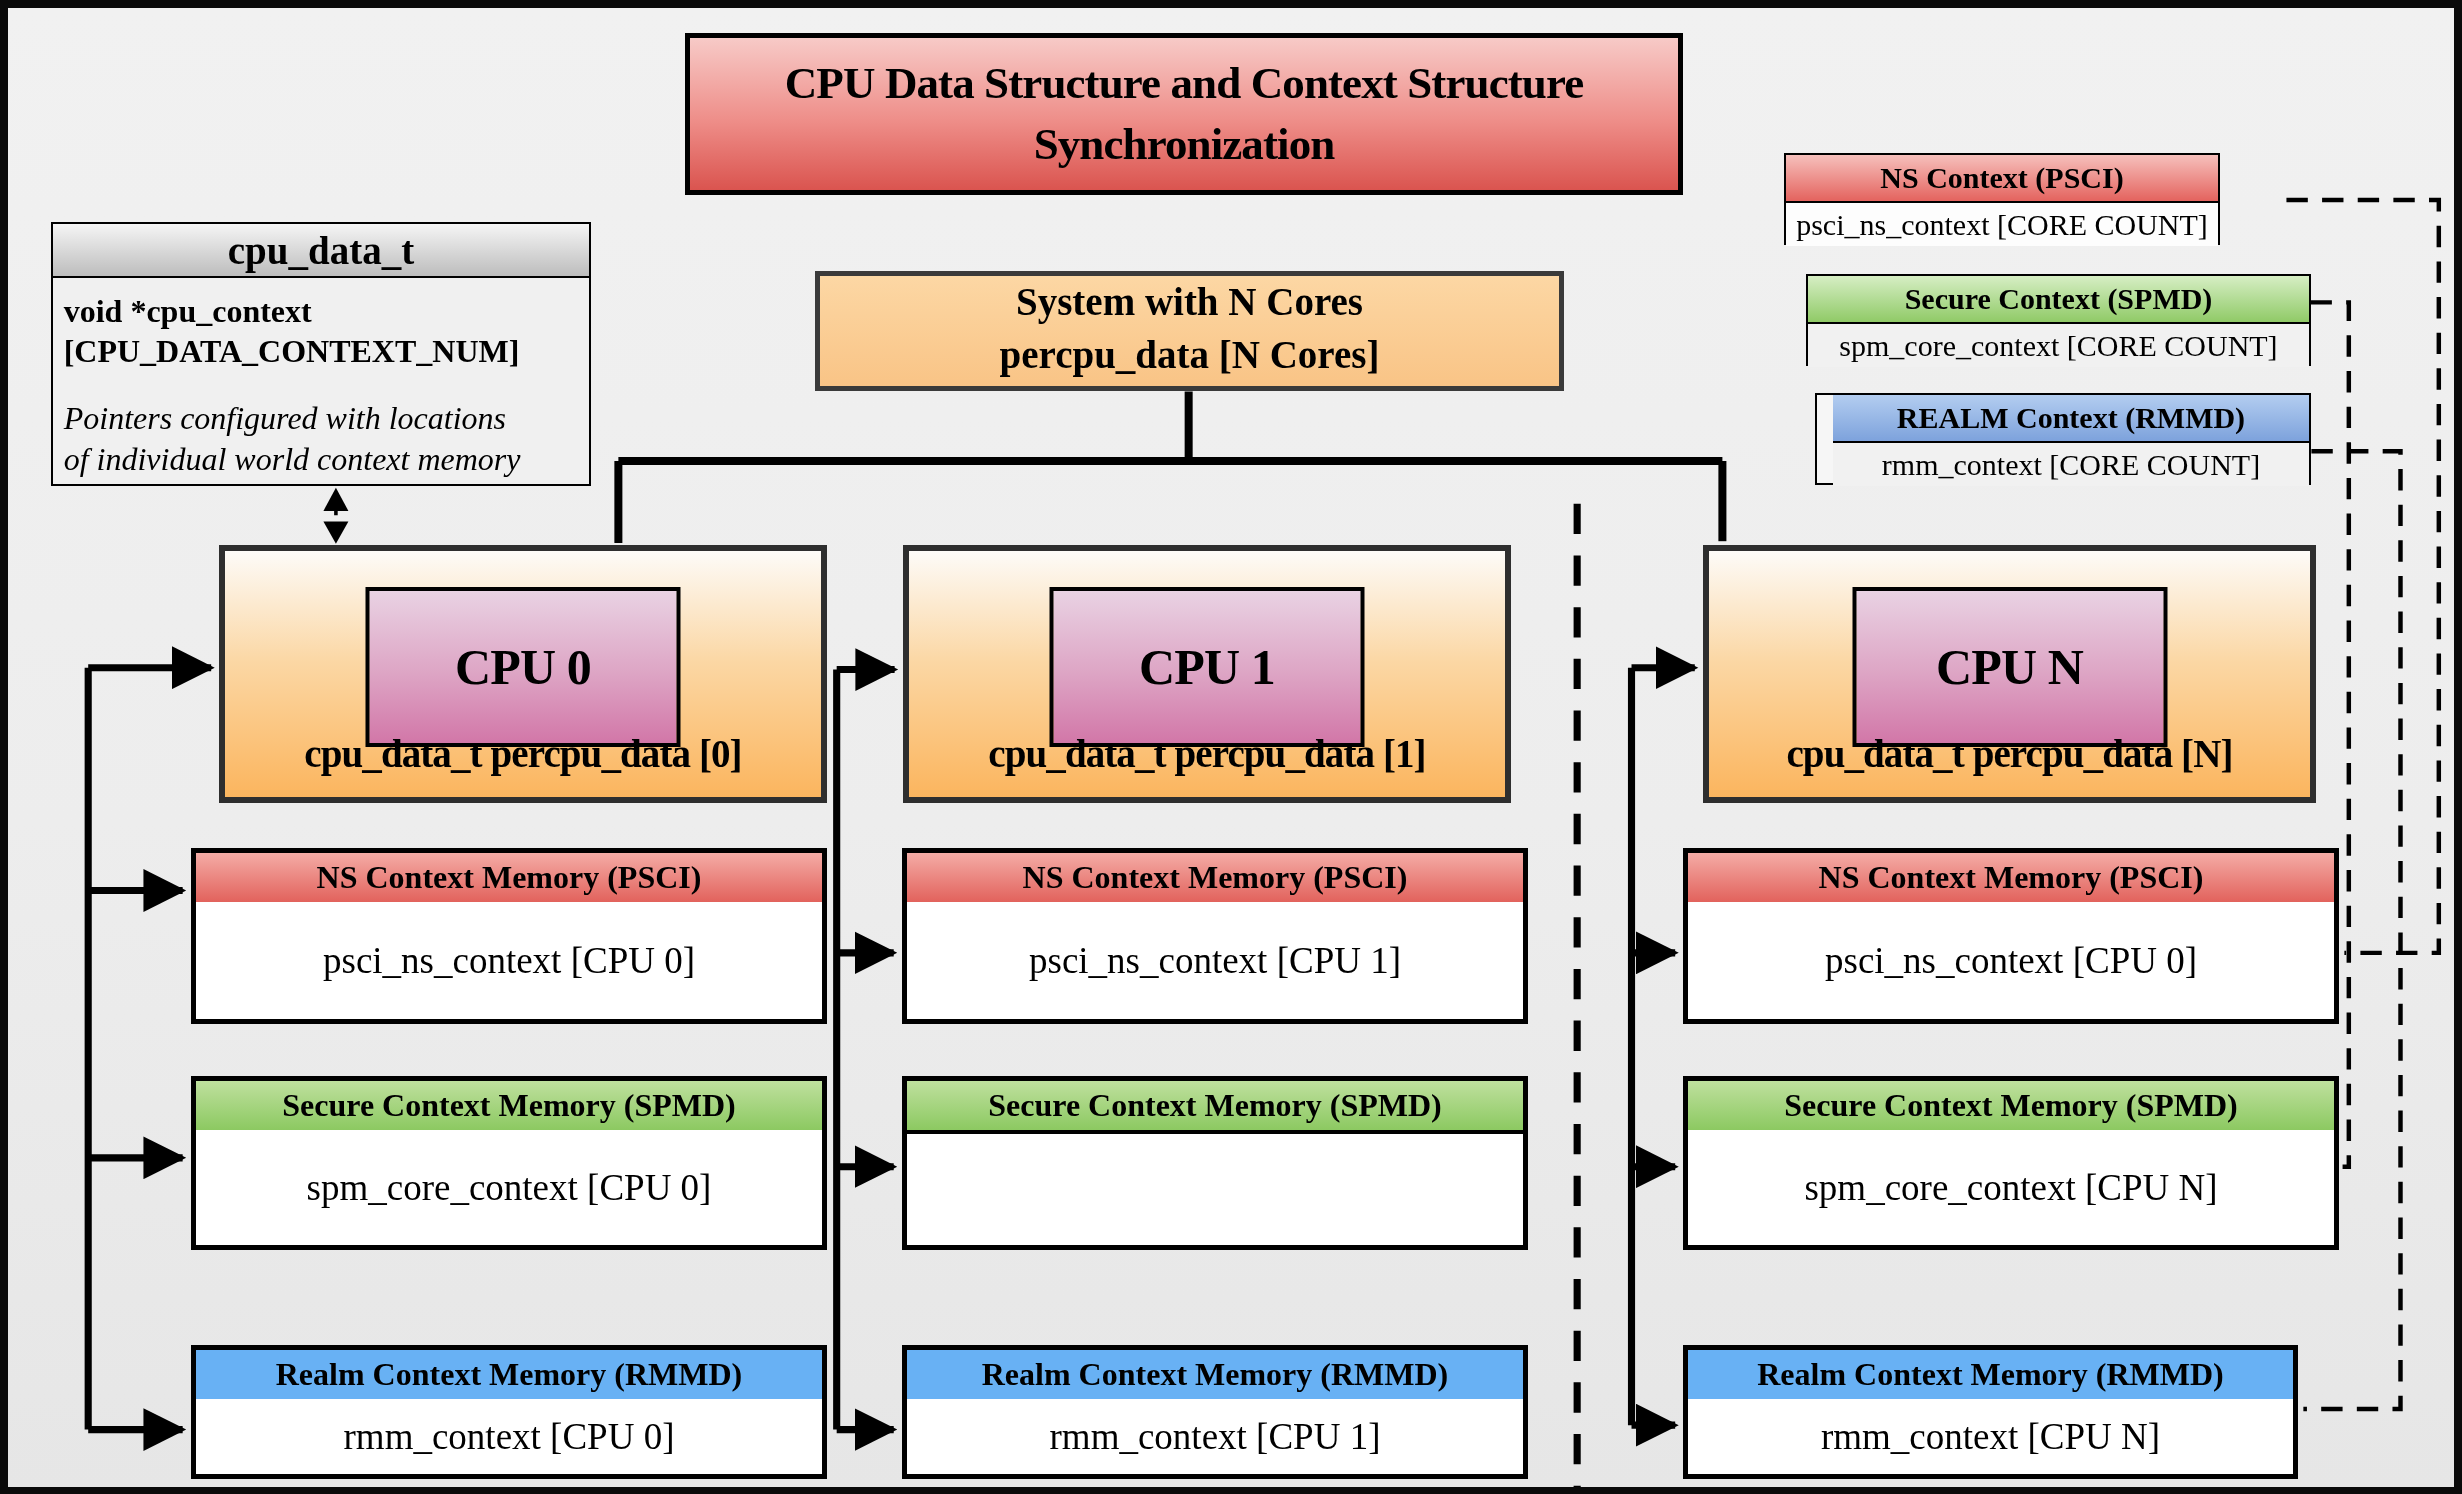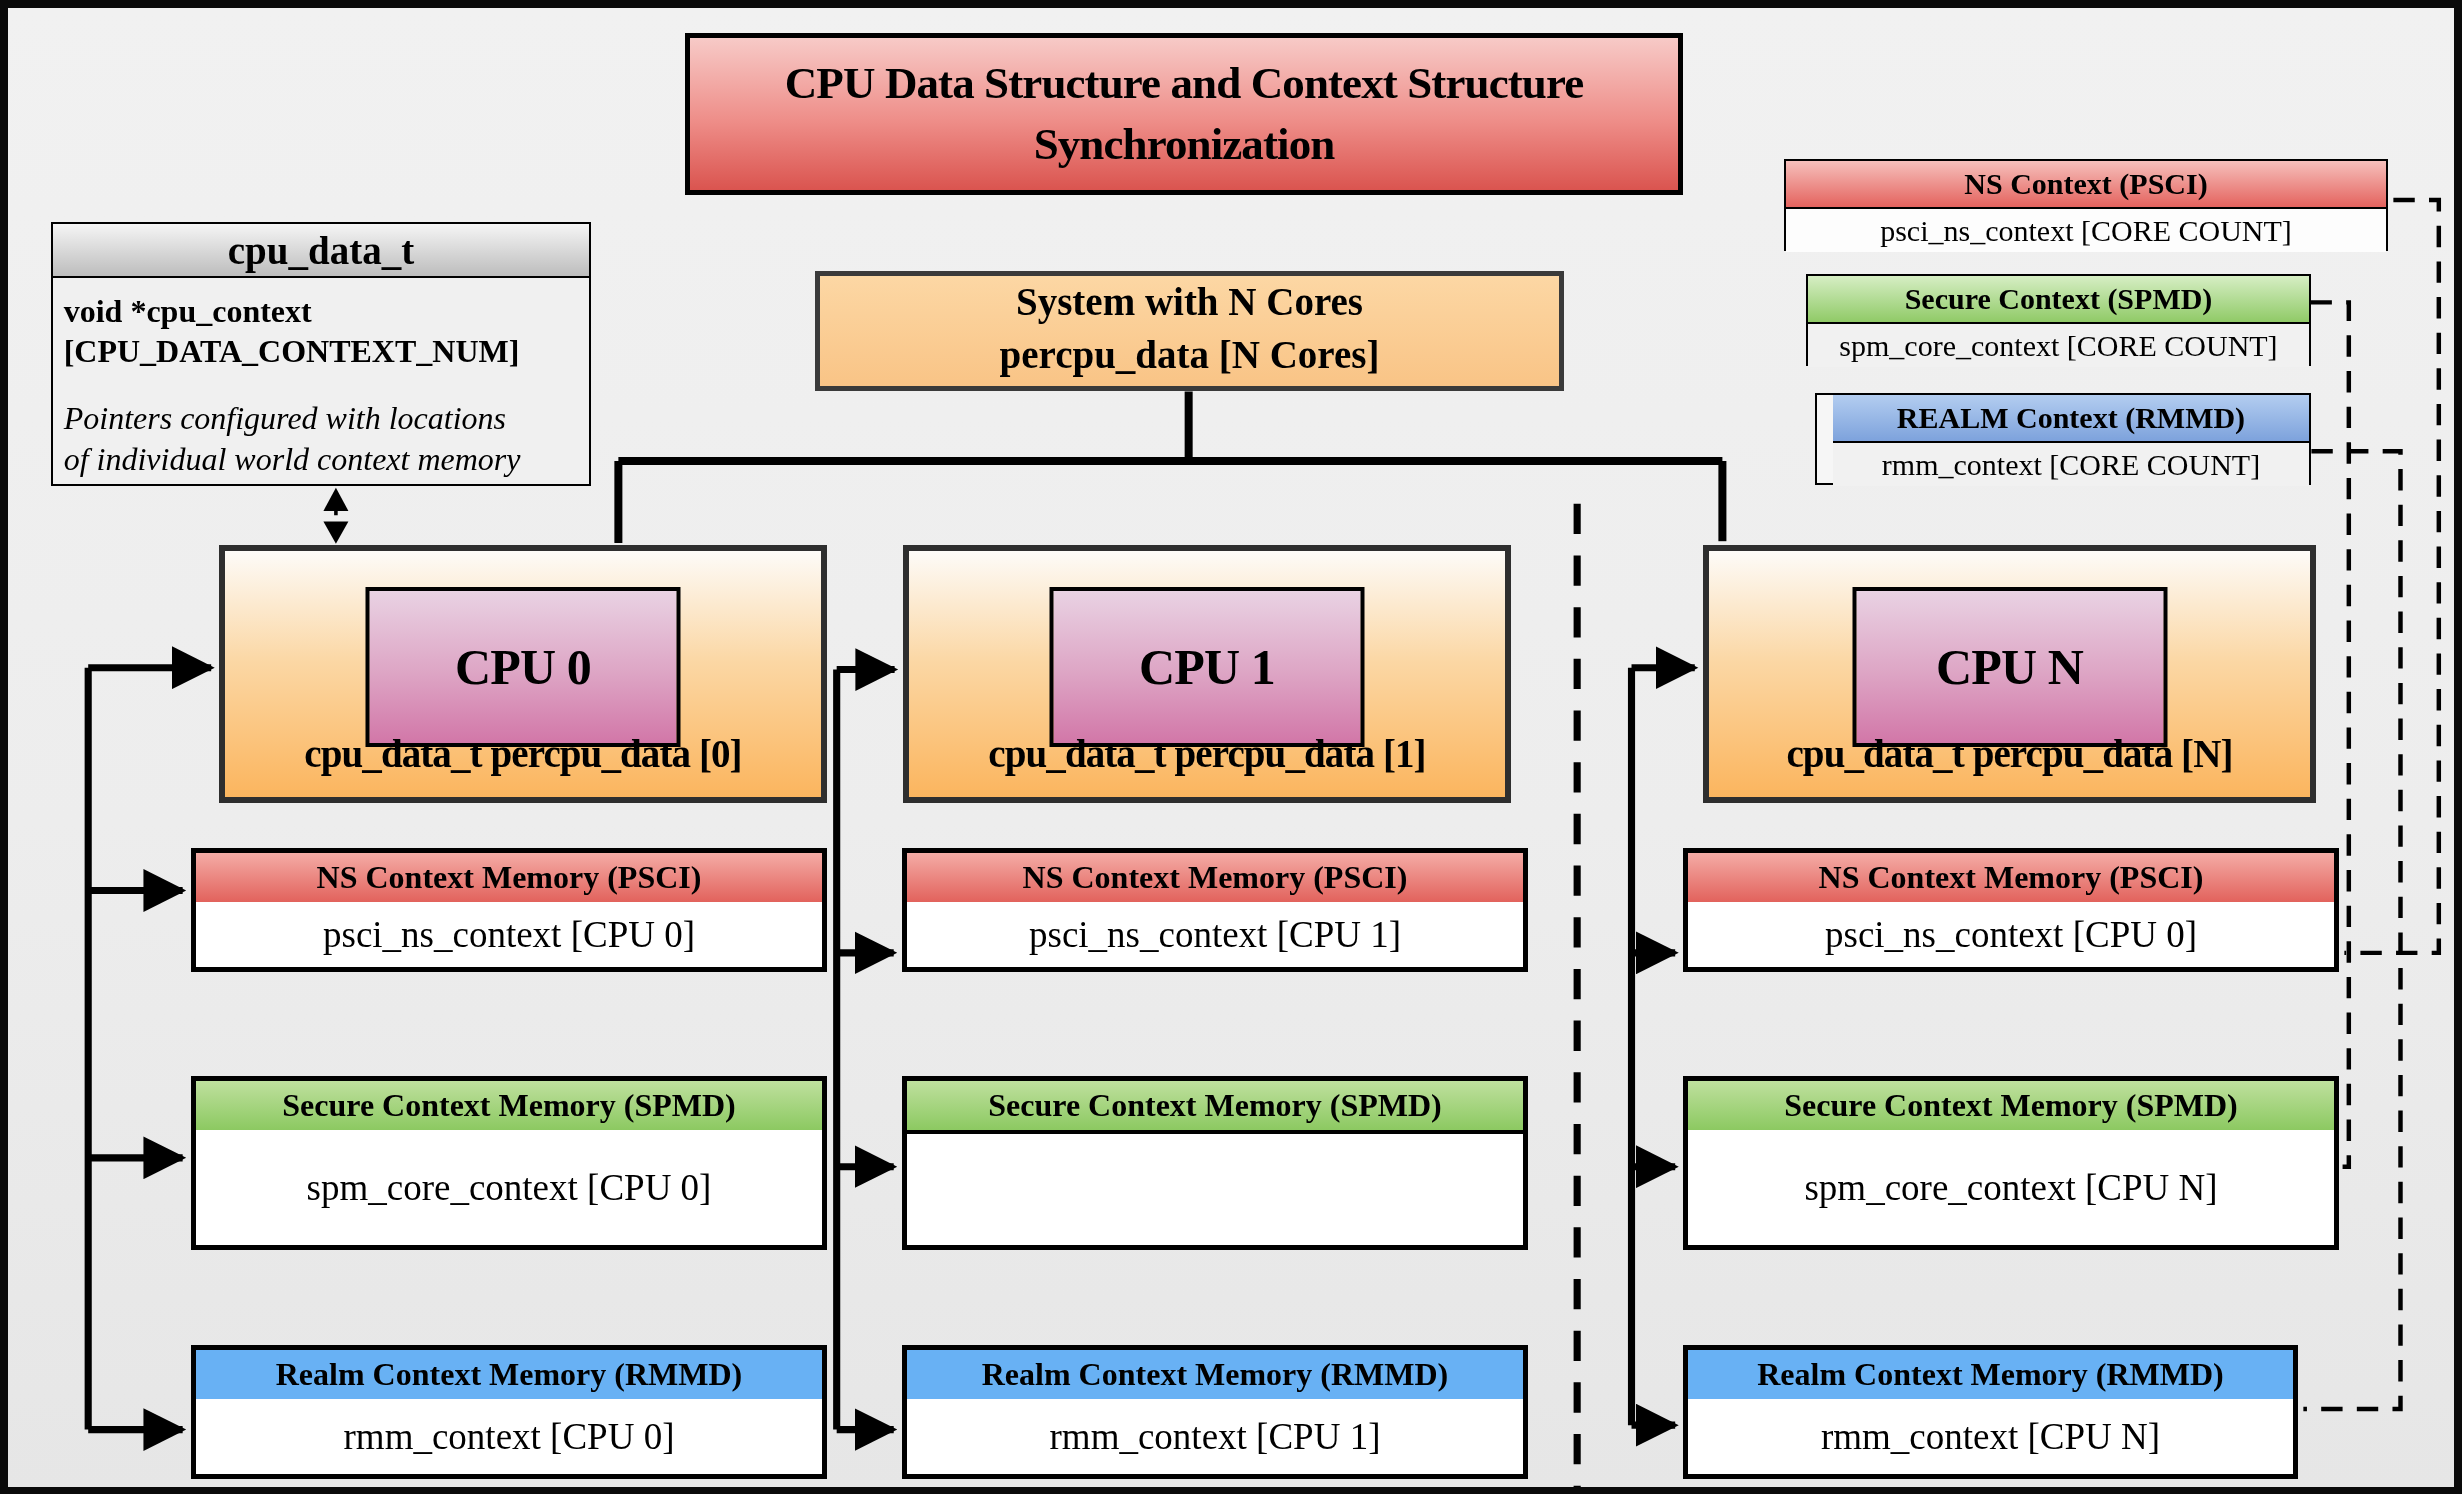--- a/index.html
+++ b/index.html
@@ -44,21 +44,21 @@
 
   
   .legend{border:2.7px solid #000; background:#f6f6f6;}
   .legend-header{
     height:46px; border-bottom:2.7px solid #000; display:flex; align-items:center; justify-content:center;
     font-size:30px; font-weight:700;
   }
   .legend-body{
     height:43px; display:flex; align-items:center; justify-content:center; font-size:30px;
   }
-  .legend-ns{left:1776px; top:145px; width:604px; height:92px;margin-top:6px;}
+  .legend-ns{left:1776px; top:145px; width:436px; height:92px;}
   .legend-spmd{left:1798px; top:266px; width:505px; height:92px;}
   .legend-rmmd{left:1807px; top:385px; width:496px; height:92px;padding-left:16px;}
   .hdr-red-lit{background:linear-gradient(180deg,#f6c0bc 0%,#e4635e 100%);}
   .hdr-green-lit{background:linear-gradient(180deg,#d6eec4 0%,#90ca67 100%);}
   .hdr-blue-lit{background:linear-gradient(180deg,#b3cdf0 0%,#7da2dc 100%);}
   .legend-ns .legend-body{background:#fdfdfd;}
   .legend-spmd .legend-body,.legend-rmmd .legend-body{background:#f1f1f1;}
 
   
   .cpu-box{
@@ -87,21 +87,21 @@
     font-size:32px; font-weight:700;
   }
   .ctx-body{
     position:absolute; left:0; right:0; top:49px; bottom:0;
     display:flex; align-items:center; justify-content:center; font-size:37px; background:#fff;
   }
   .hdr-red{background:linear-gradient(180deg,#f4aca6 0%,#e2625c 100%);}
   .hdr-green{background:linear-gradient(180deg,#bfe09e 0%,#8cc961 100%);}
   .hdr-blue{background:#68b1f4;}
 
-  .row-ns{top:840px; height:124px;}
+  .row-ns{top:840px; height:176px;}
   .row-sec{top:1068px; height:174px;}
   .row-realm{top:1337px; height:134px;}
   .col0{left:183px; width:636px;}
   .col1{left:894px; width:626px;}
   .coln{left:1675px; width:656px;}
   .coln-realm{left:1675px; width:615px;}
 </style>
 </head>
 <body>
 

